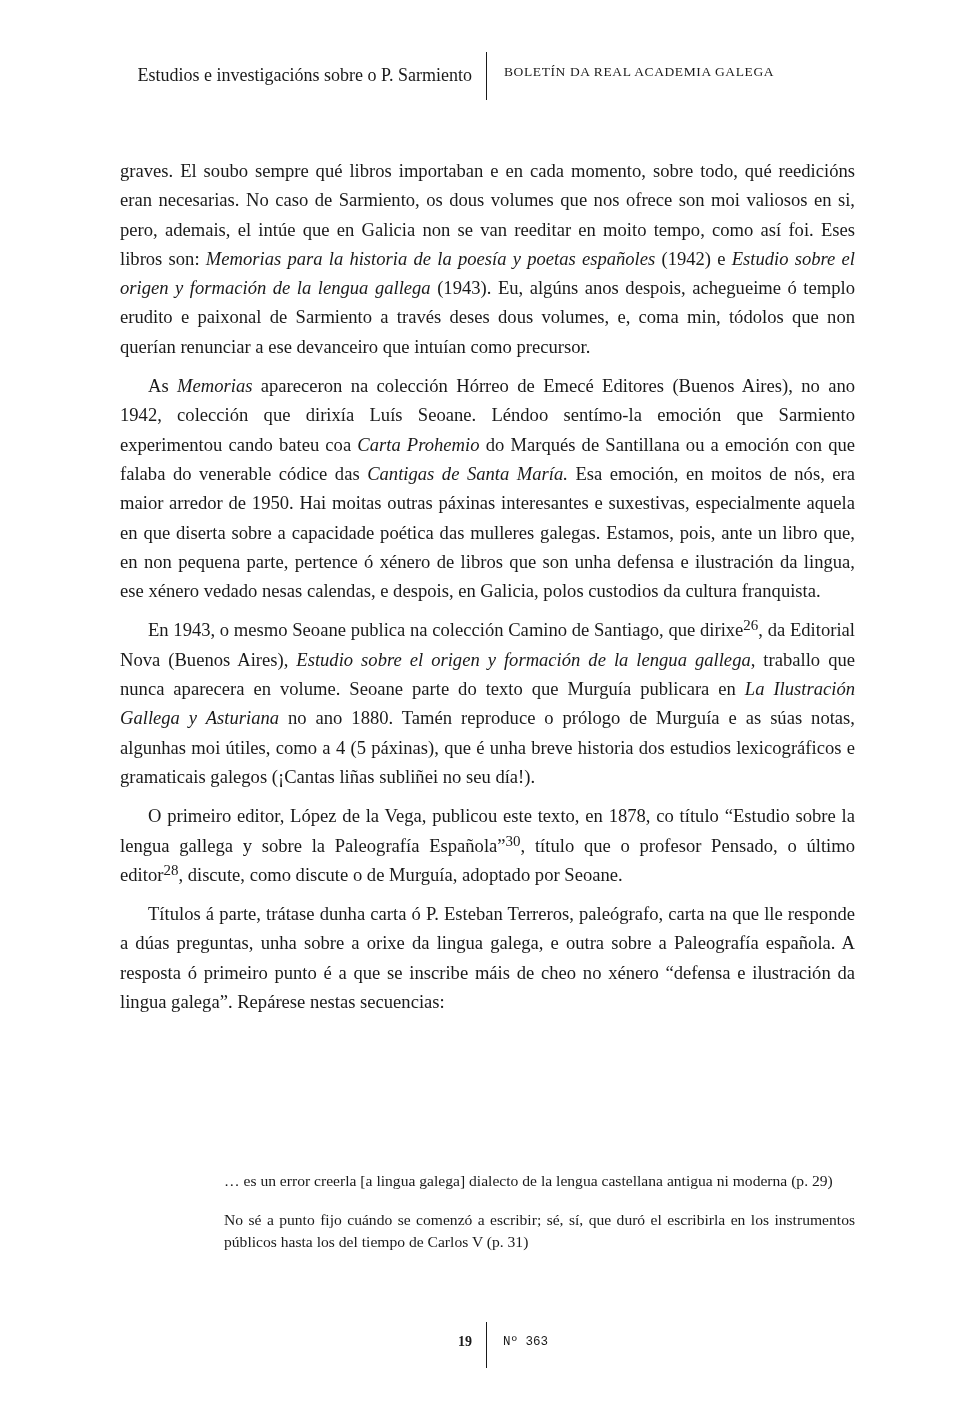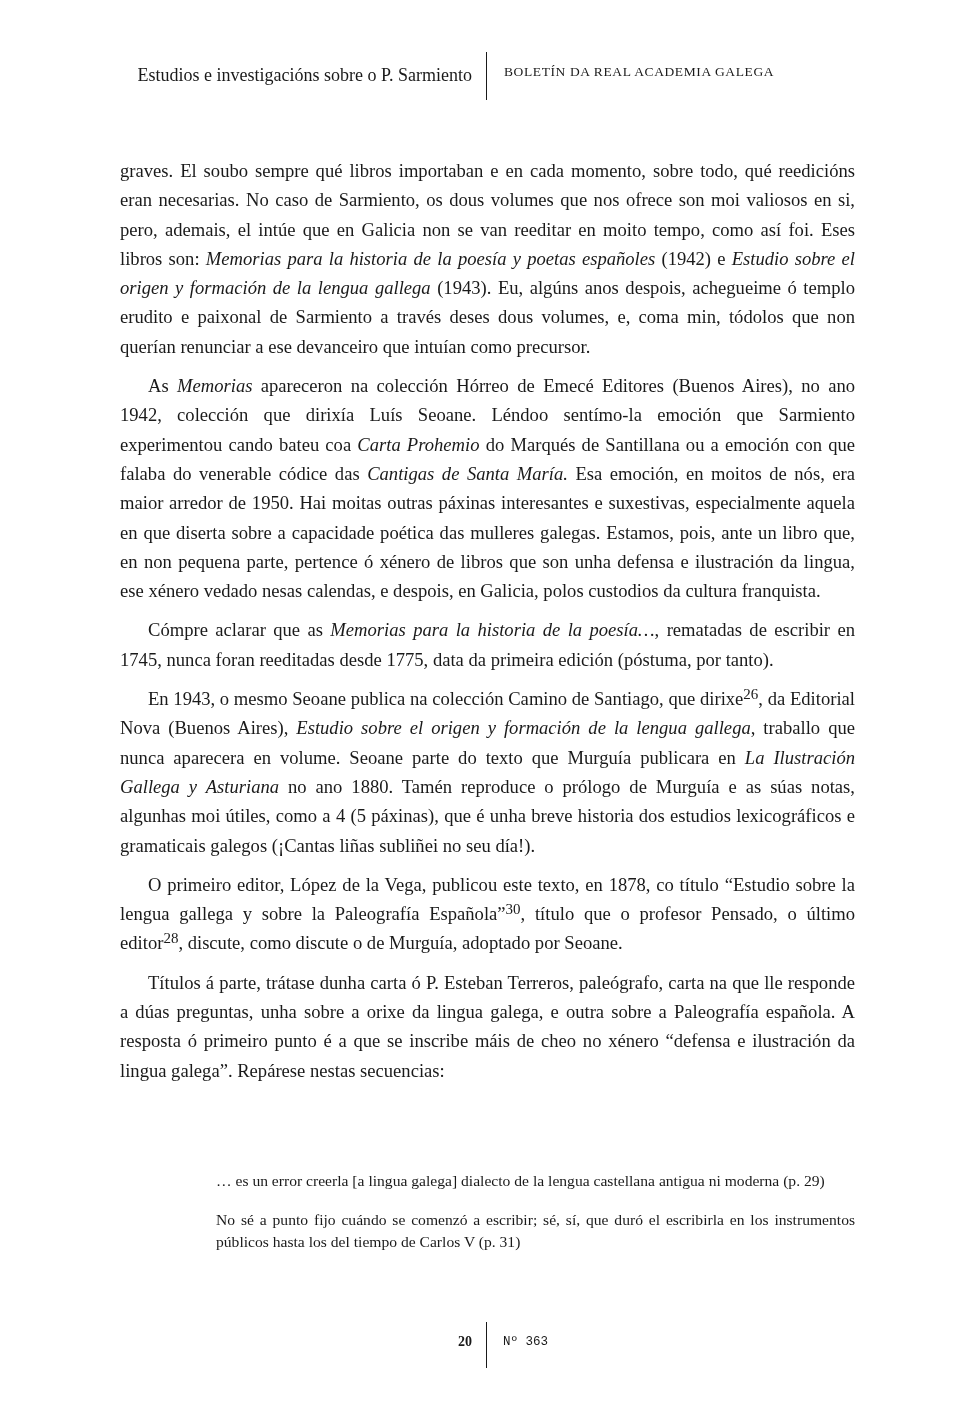--- a/index.html
+++ b/index.html
@@ -73,21 +73,21 @@
     .quotes {
       position: absolute;
       left: 208px;
       top: 1170px;
       width: 647px;
       font-size: 15.6px;
       line-height: 22.5px;
       text-align: justify;
     }
     .quotes p {
-      margin: 0 0 16px 8px;
+      margin: 0 0 16px 16px;
     }
     .footer {
       position: absolute;
       top: 1322px;
       left: 0;
       width: 975px;
       height: 46px;
     }
     .footer .page-num {
       position: absolute;
@@ -117,28 +117,27 @@
 
 <div class="header">
   <span class="left">Estudios e investigacións sobre o P. Sarmiento</span>
   <span class="rule"></span>
   <span class="right">BOLETÍN DA REAL ACADEMIA GALEGA</span>
 </div>
 
 <div class="body-text" id="body-text">
     <p><span>graves. El soubo sempre qué libros importaban e en cada momento, sobre todo, qué ree­dicións eran necesarias. No caso de Sarmiento, os dous volumes que nos ofrece son moi valiosos en si, pero, ademais, el intúe que en Galicia non se van reeditar en moito tempo, como así foi. Eses libros son: </span><i>Memorias para la historia de la poesía y poetas espa­ñoles</i><span> (1942) e </span><i>Estudio sobre el origen y formación de la lengua gallega</i><span> (1943). Eu, algúns anos despois, achegueime ó templo erudito e paixonal de Sarmiento a través deses dous volumes, e, coma min, tódolos que non querían renunciar a ese devanceiro que intuían como precursor.</span></p>
     <p class="indent"><span>As </span><i>Memorias</i><span> apareceron na colección Hórreo de Emecé Editores (Buenos Aires), no ano 1942, colección que dirixía Luís Seoane. Léndoo sentímo-la emoción que Sar­miento experimentou cando bateu coa </span><i>Carta Prohemio</i><span> do Marqués de Santillana ou a emoción con que falaba do venerable códice das </span><i>Cantigas de Santa María.</i><span> Esa emoción, en moitos de nós, era maior arredor de 1950. Hai moitas outras páxinas interesantes e suxestivas, especialmente aquela en que diserta sobre a capacidade poética das mulleres galegas. Estamos, pois, ante un libro que, en non pequena parte, pertence ó xénero de libros que son unha defensa e ilustración da lingua, ese xénero vedado nesas calendas, e despois, en Galicia, polos custodios da cultura franquista.</span></p>
-    <p class="indent"><span>Cómpre aclarar que as </span><i>Memorias para la historia de la poesía…</i><span>, rematadas de escribir en 1745, nunca foran reeditadas desde 1775, data da primeira edición (póstuma, por tanto).</span></p>
     <p class="indent"><span>En 1943, o mesmo Seoane publica na colección Camino de Santiago, que dirixe</span><sup>26</sup><span>, da Editorial Nova (Buenos Aires), </span><i>Estudio sobre el origen y formación de la lengua gallega</i><span>, traballo que nunca aparecera en volume. Seoane parte do texto que Murguía publicara en </span><i>La Ilustración Gallega y Asturiana</i><span> no ano 1880. Tamén reproduce o prólogo de Mur­guía e as súas notas, algunhas moi útiles, como a 4 (5 páxinas), que é unha breve his­toria dos estudios lexicográficos e gramaticais galegos (¡Cantas liñas subliñei no seu día!).</span></p>
     <p class="indent"><span>O primeiro editor, López de la Vega, publicou este texto, en 1878, co título “Estudio sobre la lengua gallega y sobre la Paleografía Española”</span><sup>30</sup><span>, título que o profesor Pensado, o último editor</span><sup>28</sup><span>, discute, como discute o de Murguía, adoptado por Seoane.</span></p>
     <p class="indent"><span>Títulos á parte, trátase dunha carta ó P. Esteban Terreros, paleógrafo, carta na que lle responde a dúas preguntas, unha sobre a orixe da lingua galega, e outra sobre a Paleo­grafía española. A resposta ó primeiro punto é a que se inscribe máis de cheo no xéne­ro “defensa e ilustración da lingua galega”. Repárese nestas secuencias:</span></p>
   </div>
 
 <div class="quotes" id="quotes">
     <p>… es un error creerla [a lingua galega] dialecto de la lengua castellana antigua ni moderna (p. 29)</p>
     <p>No sé a punto fijo cuándo se comenzó a escribir; sé, sí, que duró el escribirla en los ins­trumentos públicos hasta los del tiempo de Carlos V (p. 31)</p>
   </div>
 
 <div class="footer">
-  <span class="page-num">20</span>
+  <span class="page-num">19</span>
   <span class="rule"></span>
   <span class="issue">Nº 363</span>
 </div>
 
 </body></html>

